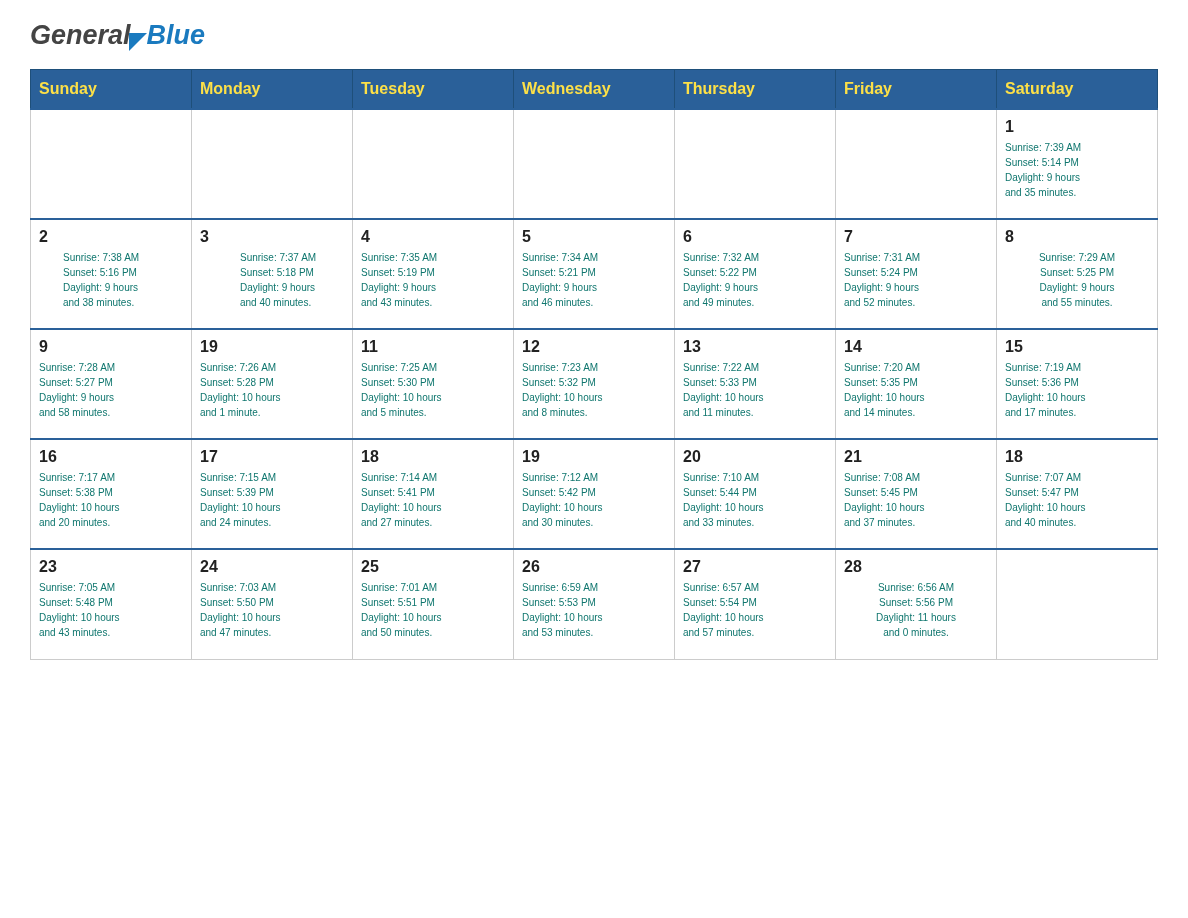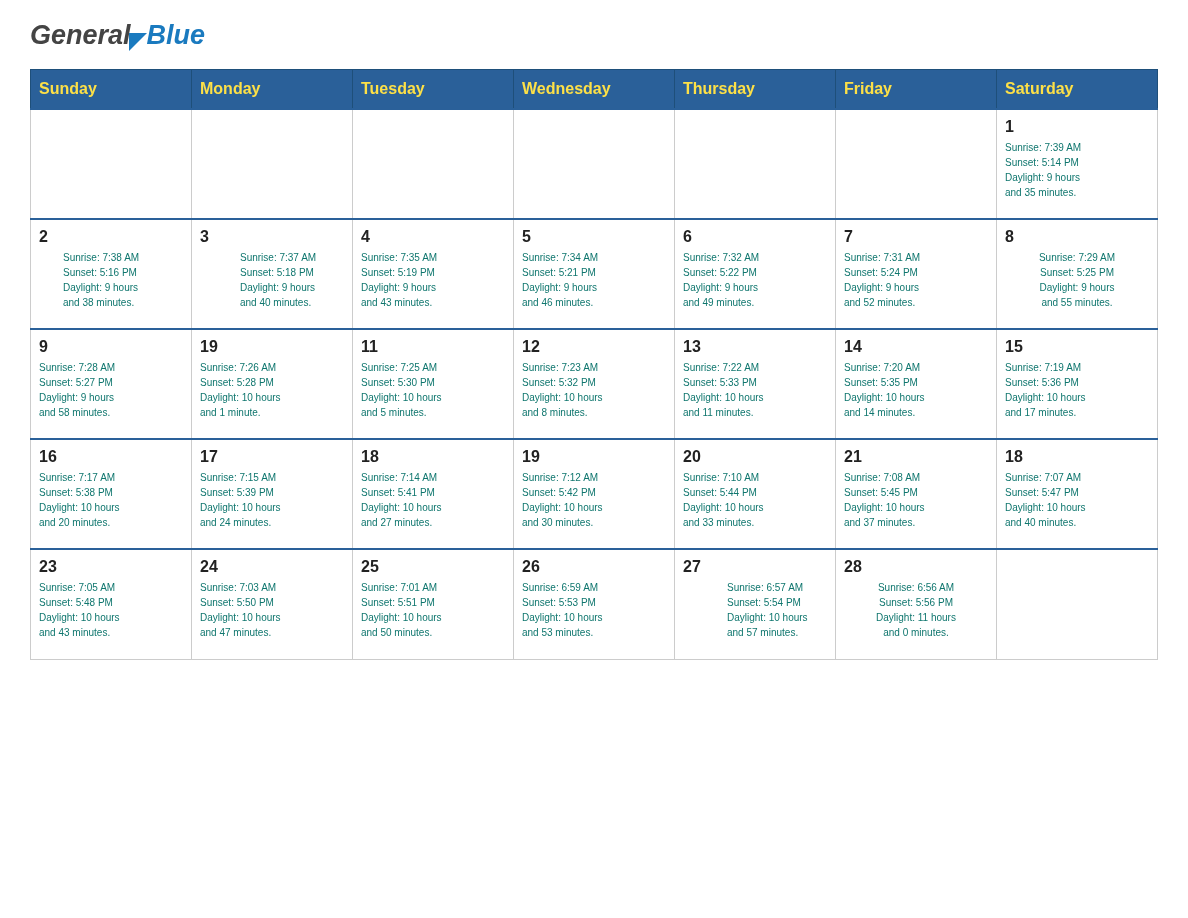--- a/index.html
+++ b/index.html
@@ -321,21 +321,21 @@
         </td>
         <td>
           <span class="day-number">26</span>
           <div class="day-info" style="white-space: pre-line;">Sunrise: 6:59 AM
 Sunset: 5:53 PM
 Daylight: 10 hours
 and 53 minutes.</div>
         </td>
         <td>
           <span class="day-number">27</span>
-          <div class="day-info" style="white-space: pre-line; margin-left: 44px;">Sunrise: 6:57 AM
+          <div class="day-info" style="white-space: pre-line;">Sunrise: 6:57 AM
 Sunset: 5:54 PM
 Daylight: 10 hours
 and 57 minutes.</div>
         </td>
         <td>
           <span class="day-number">28</span>
           <div class="day-info" style="white-space: pre-line; text-align: center;">Sunrise: 6:56 AM
 Sunset: 5:56 PM
 Daylight: 11 hours
 and 0 minutes.</div>

